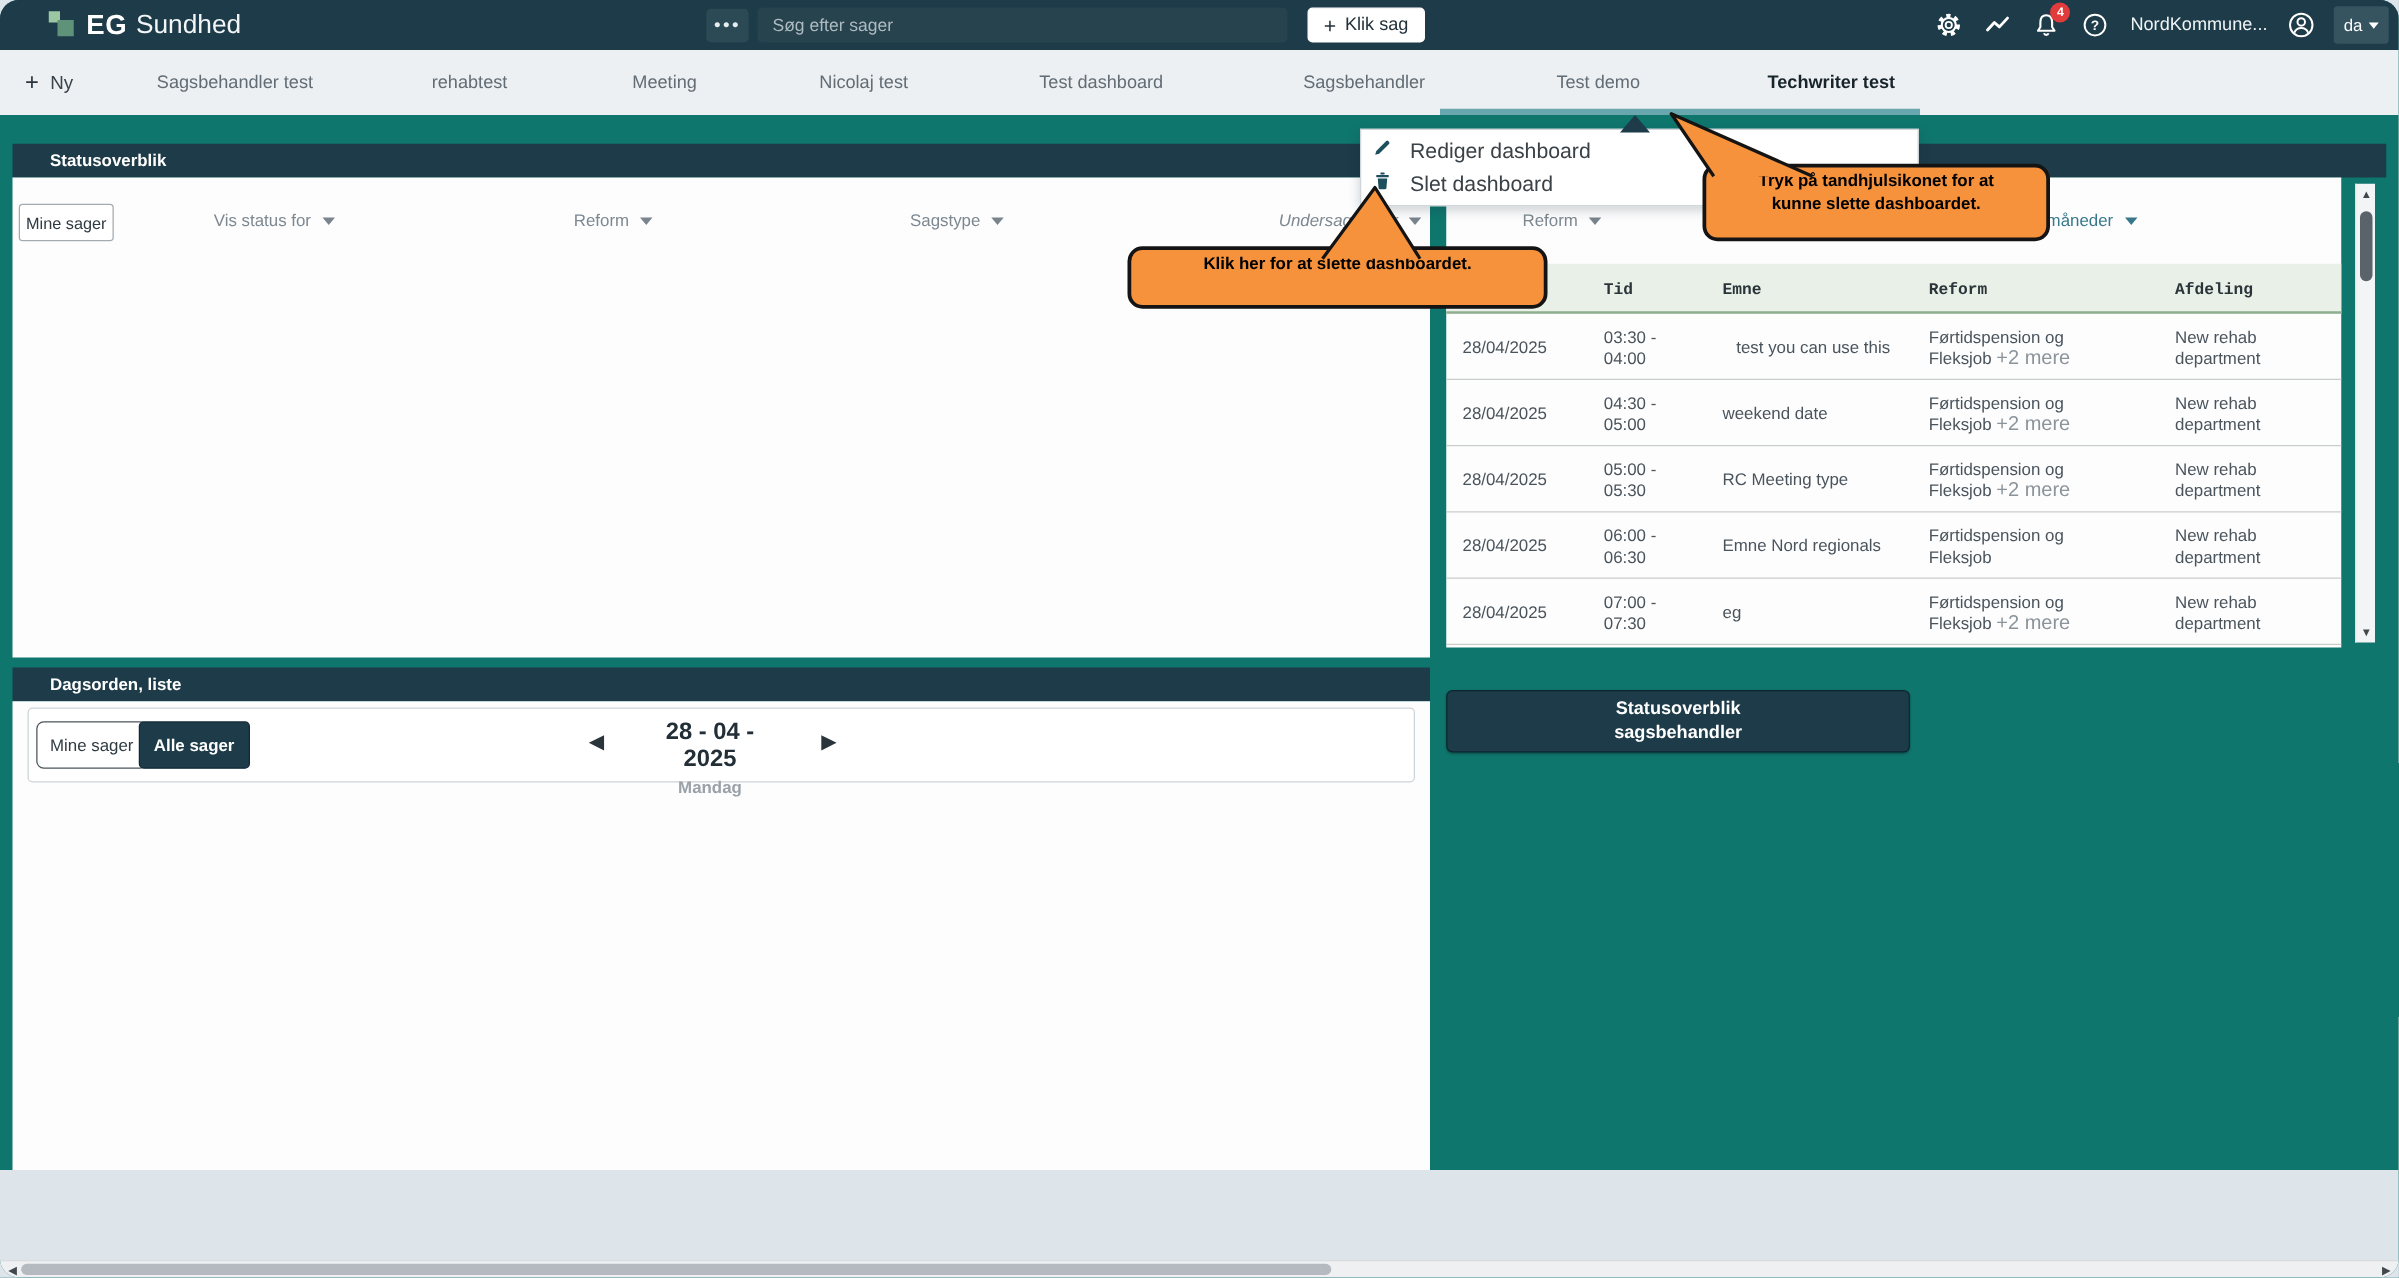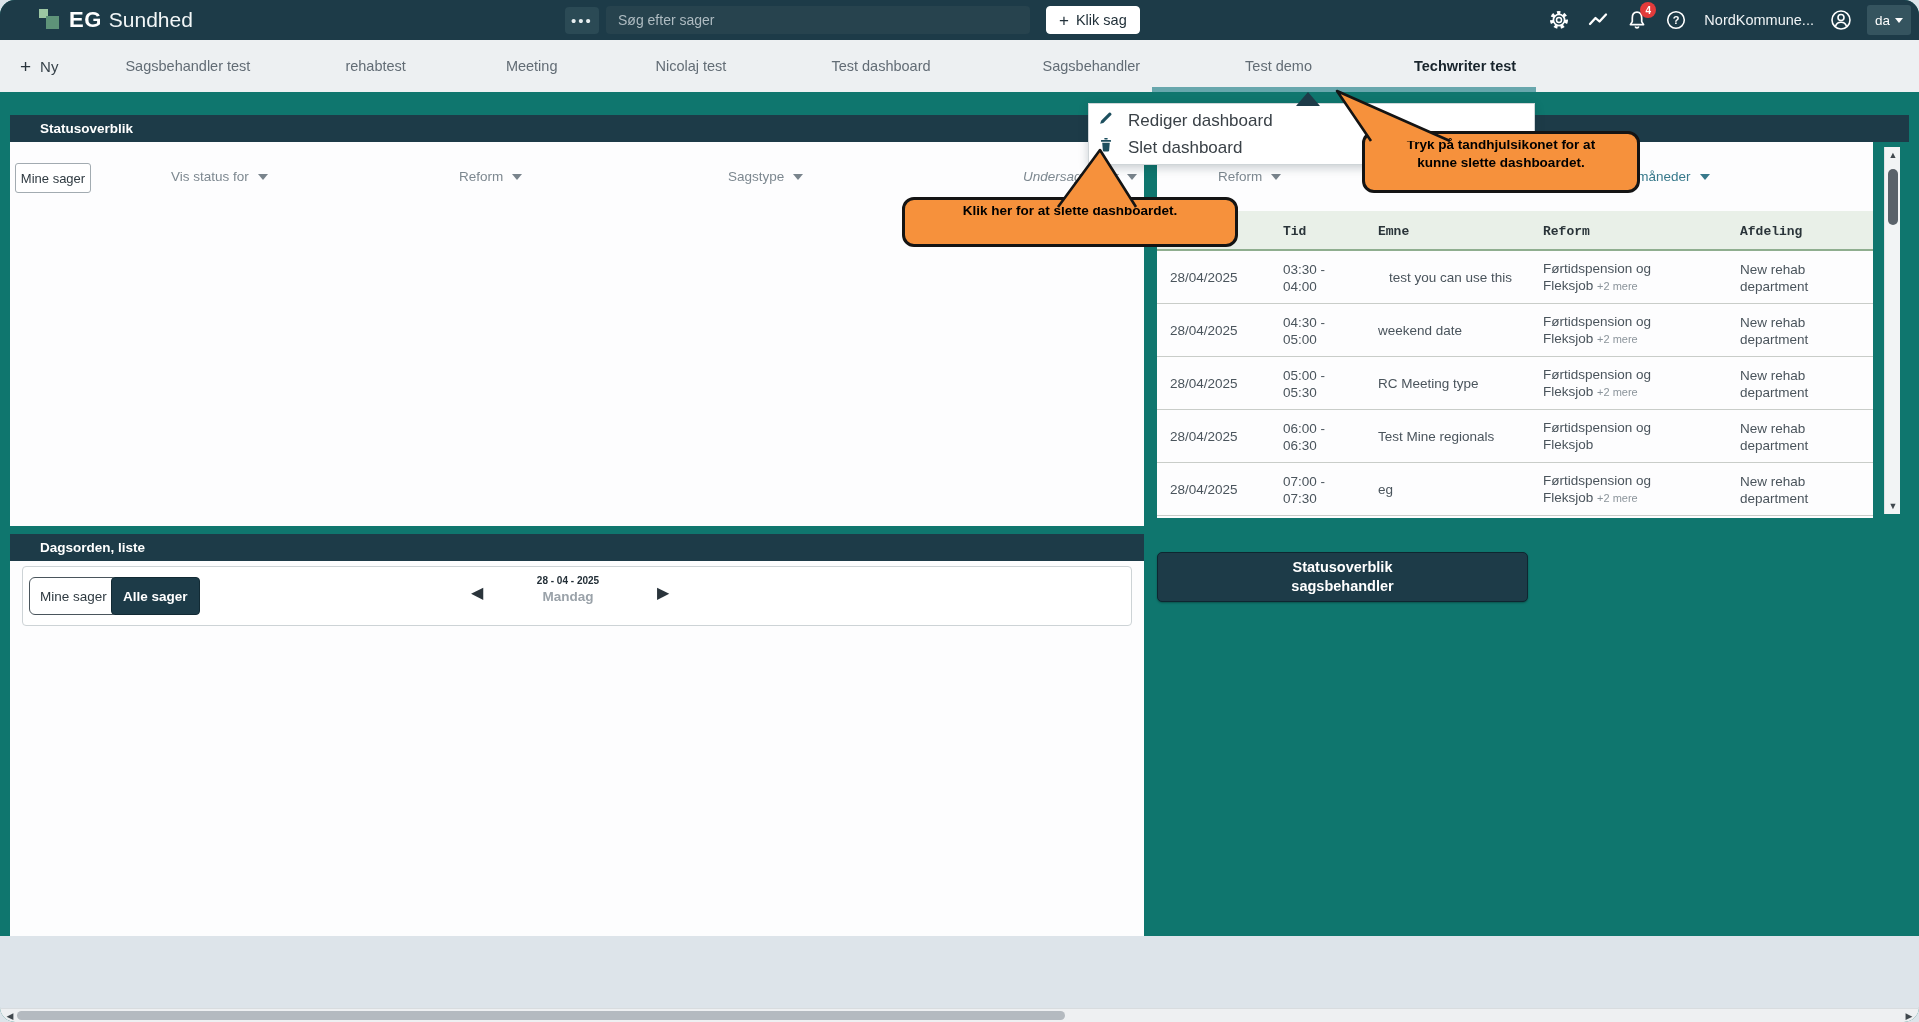--- a/index.html
+++ b/index.html
@@ -45,37 +45,37 @@
   .caret-g { width:0; height:0; border-left:5px solid transparent; border-right:5px solid transparent; border-top:6px solid #79848c; }
   .filter.teal { color:#37798b; }
   .filter.teal .caret-g { border-top-color:#37798b; }
   .btn-outline { position:absolute; background:#fff; border:1px solid #a2abb1; border-radius:3px; color:#2f3a41; font-size:13px; display:flex; align-items:center; justify-content:center; }
 
   
   .t-head { position:absolute; left:0; top:69px; width:716px; height:40px; background:#e9f0e8; border-bottom:2px solid #8fae8f; }
   .t-head span { position:absolute; top:0; height:40px; display:flex; align-items:center; font-size:13px; font-weight:bold; color:#2a3439;font-family:Liberation Mono, monospace; }
   .t-row { position:absolute; left:0; width:716px; height:53px; border-bottom:1px solid #c9cdc9; font-size:13.5px; color:#4a545c; }
   .cell { position:absolute; top:0; height:53px; display:flex; flex-direction:column; justify-content:center; line-height:17px; }
-  .more { font-size:11px; color:#8b949b; }
+  .more { font-size:16px; color:#8b949b; }
 
   
   .menu { position:absolute; left:1088px; top:103px; width:447px; background:#fff; border:1px solid #cfd5d8; box-shadow:0 3px 9px rgba(20,40,50,.22); z-index:20; padding:3px 0; }
   .menu-item { height:27px; display:flex; align-items:center; padding-left:8px; gap:13px; font-size:17px; color:#3a4147; }
   .menu-caret { position:absolute; left:1296px; top:92px; width:0; height:0; border-left:12px solid transparent; border-right:12px solid transparent; border-bottom:14px solid #1d3b48; z-index:21; }
 
   
   .tails { position:absolute; left:0; top:0; width:1919px; height:1022px; z-index:30; pointer-events:none; }
   .callout { position:absolute; background:#f6913c; border:3px solid #141414; border-radius:12px; color:#000; font-size:13.5px; font-weight:bold; text-align:center; display:flex; align-items:flex-start; justify-content:center; line-height:18px; z-index:29; padding:2px 10px; }
 
   
   .agenda-card { position:absolute; left:12px; top:5px; width:1110px; height:60px; background:#fff; border:1px solid #cdd3d6; border-radius:4px; }
   .btn-dark { background:#1d3b48; color:#fff; font-weight:bold; border:1px solid #122a34; border-radius:4px; font-size:13.5px; display:flex; align-items:center; justify-content:center; }
   .nav-arrow { position:absolute; top:16px; font-size:16px; color:#2a343b; }
   .date-block { position:absolute; left:495px; top:8px; width:100px; text-align:center; }
-  .date-line { font-size:10px; font-weight:bold; color:#232f37; }
+  .date-line { font-size:19px; font-weight:bold; color:#232f37; }
   .day-line { font-size:13.5px; font-weight:bold; color:#9aa2a9; margin-top:3px; }
 
   
   .footer-btn { position:absolute; left:1157px; top:552px; width:371px; height:50px; background:#1d3b48; border:1px solid #0e2630; border-radius:5px; color:#fff; font-size:14.5px; font-weight:bold; display:flex; flex-direction:column; align-items:center; justify-content:center; line-height:19px; box-shadow:0 1px 2px rgba(0,0,0,.3); }
 
   
   .vscroll { position:absolute; left:1884px; top:147px; width:16px; height:367px; background:#f2f4f5; border-left:1px solid #dfe3e5; z-index:3; }
   .vthumb { position:absolute; left:3px; top:22px; width:10px; height:56px; background:#5a626a; border-radius:5px; }
   .sarrow { position:absolute; color:#40484e; font-size:9px; width:16px; text-align:center; }
   .hscroll { position:absolute; left:0; top:1008px; width:1919px; height:14px; background:#eef0f2; border-top:1px solid #d8dcdf; z-index:3; }
@@ -255,21 +255,21 @@
           <span>department</span>
         </span>
     </div>
 
     <div class="t-row" style="top:268px">
       <span class="cell" style="left:13px">28/04/2025</span>
       <span class="cell" style="left:126px">
           <span>06:00 -</span>
           <span>06:30</span>
         </span>
-      <span class="cell" style="left:221px">Test Mine regionals</span>
+      <span class="cell" style="left:221px">Emne Nord regionals</span>
       <span class="cell" style="left:386px">
           <span>Førtidspension og</span>
           <span><span>Fleksjob</span> <span class="more"></span></span>
         </span>
       <span class="cell" style="left:583px">
           <span>New rehab</span>
           <span>department</span>
         </span>
     </div>
 

